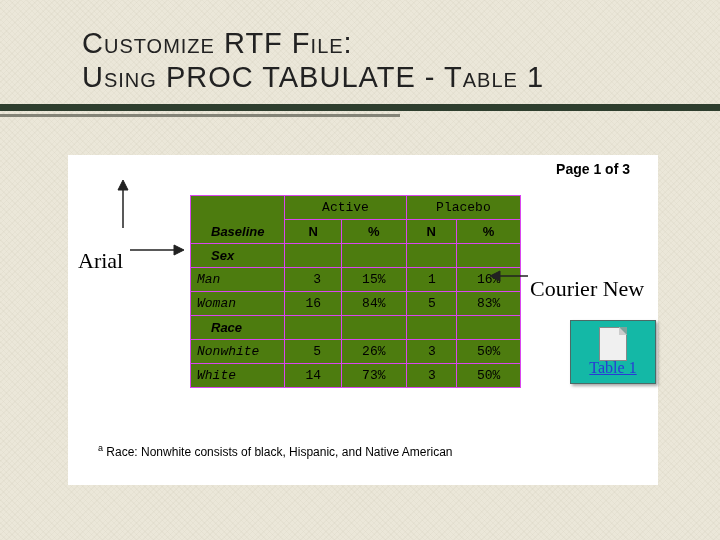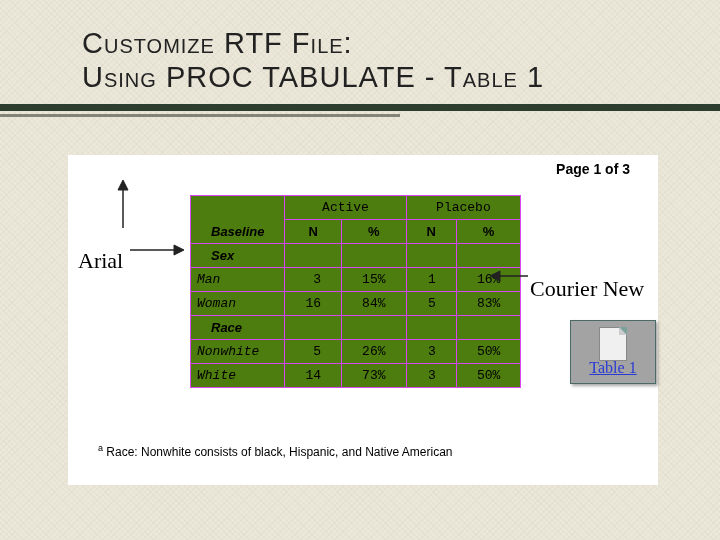--- a/index.html
+++ b/index.html
@@ -119,21 +119,21 @@
     font-family: "Times New Roman", serif;
     font-size: 22px;
     color: #000;
   }
 
   .doc-icon {
     position: absolute;
     left: 570px;
     top: 320px;
     width: 86px; height: 64px;
-    background: #a3a3a3;
+    background: #14b8a6;
     border: 1px solid #4b6a66;
     box-shadow: 2px 2px 3px rgba(0,0,0,0.35);
     display: flex;
     align-items: center;
     justify-content: center;
   }
   .doc-icon .page {
     position: absolute;
     left: 28px; top: 6px;
     width: 28px; height: 34px;

